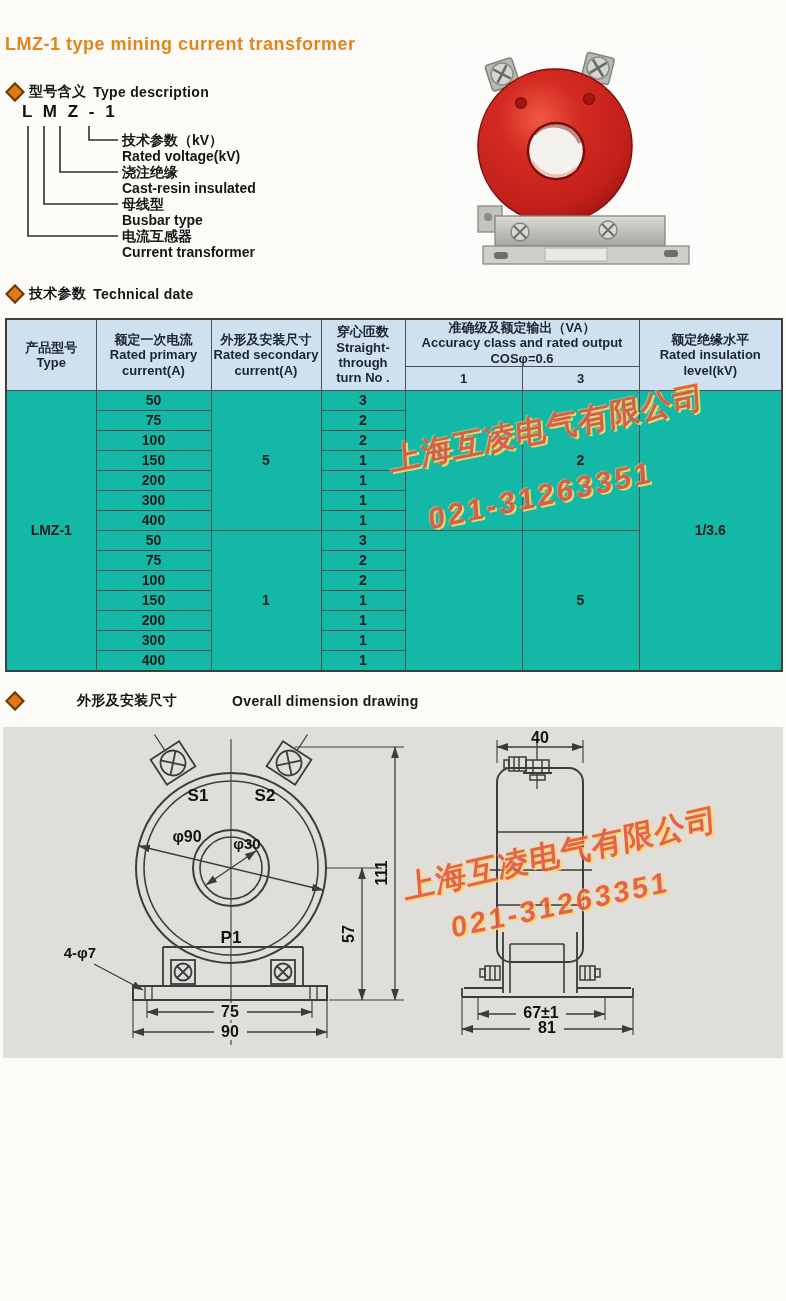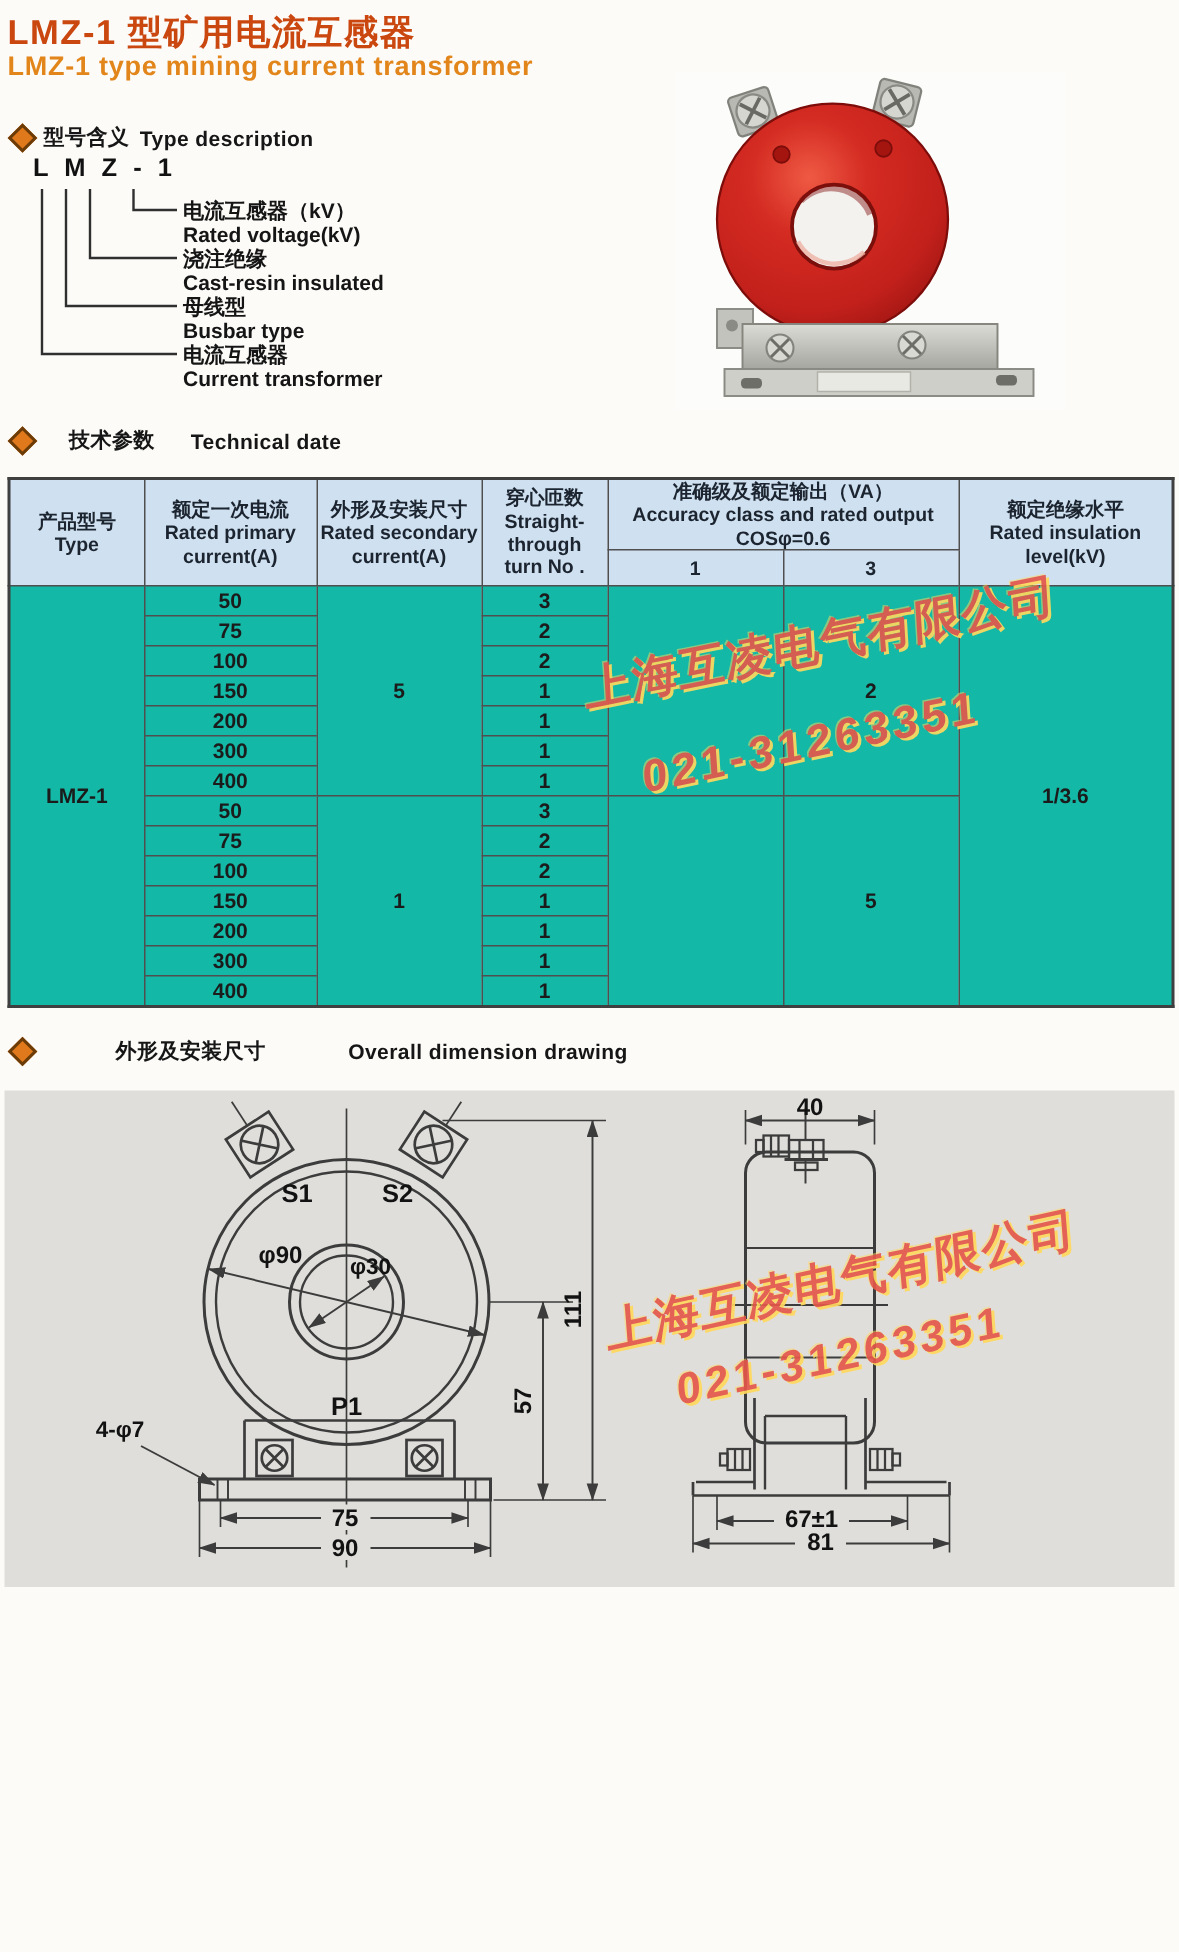--- a/index.html
+++ b/index.html
@@ -46,40 +46,39 @@
   .wm1a { left:386px; top:440px; font-size:31px; letter-spacing:1px; transform:rotate(-11.5deg); }
   .wm1b { left:425px; top:503px; font-size:30px; letter-spacing:3px; transform:rotate(-12deg); }
   .wm2a { left:400px; top:868px; font-size:31px; letter-spacing:1px; transform:rotate(-12.5deg); }
   .wm2b { left:448px; top:912px; font-size:29px; letter-spacing:3px; transform:rotate(-12deg); }
 </style>
 </head>
 <body>
 
 <div class="page">
 
-  <div class="title-cn">LMZ-1 型矿用电流互感器</div>
   <div class="title-en">LMZ-1 type mining current transformer</div>
 
   <div class="sec-head" style="left:6px; top:83px;">
     <span class="diamond"></span>
     <span>型号含义</span>
     <span class="en">Type description</span>
   </div>
 
   <div class="tdiag">
     <div class="tcode">L M Z - 1</div>
     <svg class="tlines" width="450" height="170">
       <g stroke="#2f2f2f" stroke-width="1.6" fill="none">
         <path d="M89,26 V40 H118"></path>
         <path d="M60,26 V72 H118"></path>
         <path d="M44,26 V104 H118"></path>
         <path d="M28,26 V136 H118"></path>
       </g>
     </svg>
-    <div class="titem-cn" style="top:32px;">电流互感器（kV）</div>
+    <div class="titem-cn" style="top:32px;">技术参数（kV）</div>
     <div class="titem-en" style="top:48px;">Rated voltage(kV)</div>
     <div class="titem-cn" style="top:64px;text-align:right;">浇注绝缘</div>
     <div class="titem-en" style="top:80px;">Cast-resin insulated</div>
     <div class="titem-cn" style="top:96px;">母线型</div>
     <div class="titem-en" style="top:112px;">Busbar type</div>
     <div class="titem-cn" style="top:128px;">电流互感器</div>
     <div class="titem-en" style="top:144px;">Current transformer</div>
   </div>
 
   <svg style="position:absolute; left:450px; top:48px;" width="260" height="225" viewBox="0 0 260 225">
@@ -125,21 +124,21 @@
       <path d="M64,178 L76,190 M76,178 L64,190" stroke="#6e6e68" stroke-width="2"></path>
       <circle cx="158" cy="182" r="9" fill="#d9d9d3" stroke="#84847e" stroke-width="1.4"></circle>
       <path d="M152,176 L164,188 M164,176 L152,188" stroke="#6e6e68" stroke-width="2"></path>
       <rect x="33" y="198" width="206" height="18" fill="#cfcfc9" stroke="#8a8a84" stroke-width="1.3"></rect>
       <rect x="44" y="204" width="14" height="7" rx="3" fill="#6e6e68"></rect>
       <rect x="214" y="202" width="14" height="7" rx="3" fill="#6e6e68"></rect>
       <rect x="95" y="200" width="62" height="13" fill="#e9e9e3" stroke="#b2b2aa" stroke-width="1"></rect>
     </g>
   </svg>
 
-  <div class="sec-head" style="left:6px; top:285px;gap:17px;">
+  <div class="sec-head" style="left:6px; top:285px;">
     <span class="diamond"></span>
     <span>技术参数</span>
     <span class="en">Technical date</span>
   </div>
 
   <table class="ttable">
     <colgroup>
       <col style="width:90px">
         <col style="width:115px">
         <col style="width:110px">

